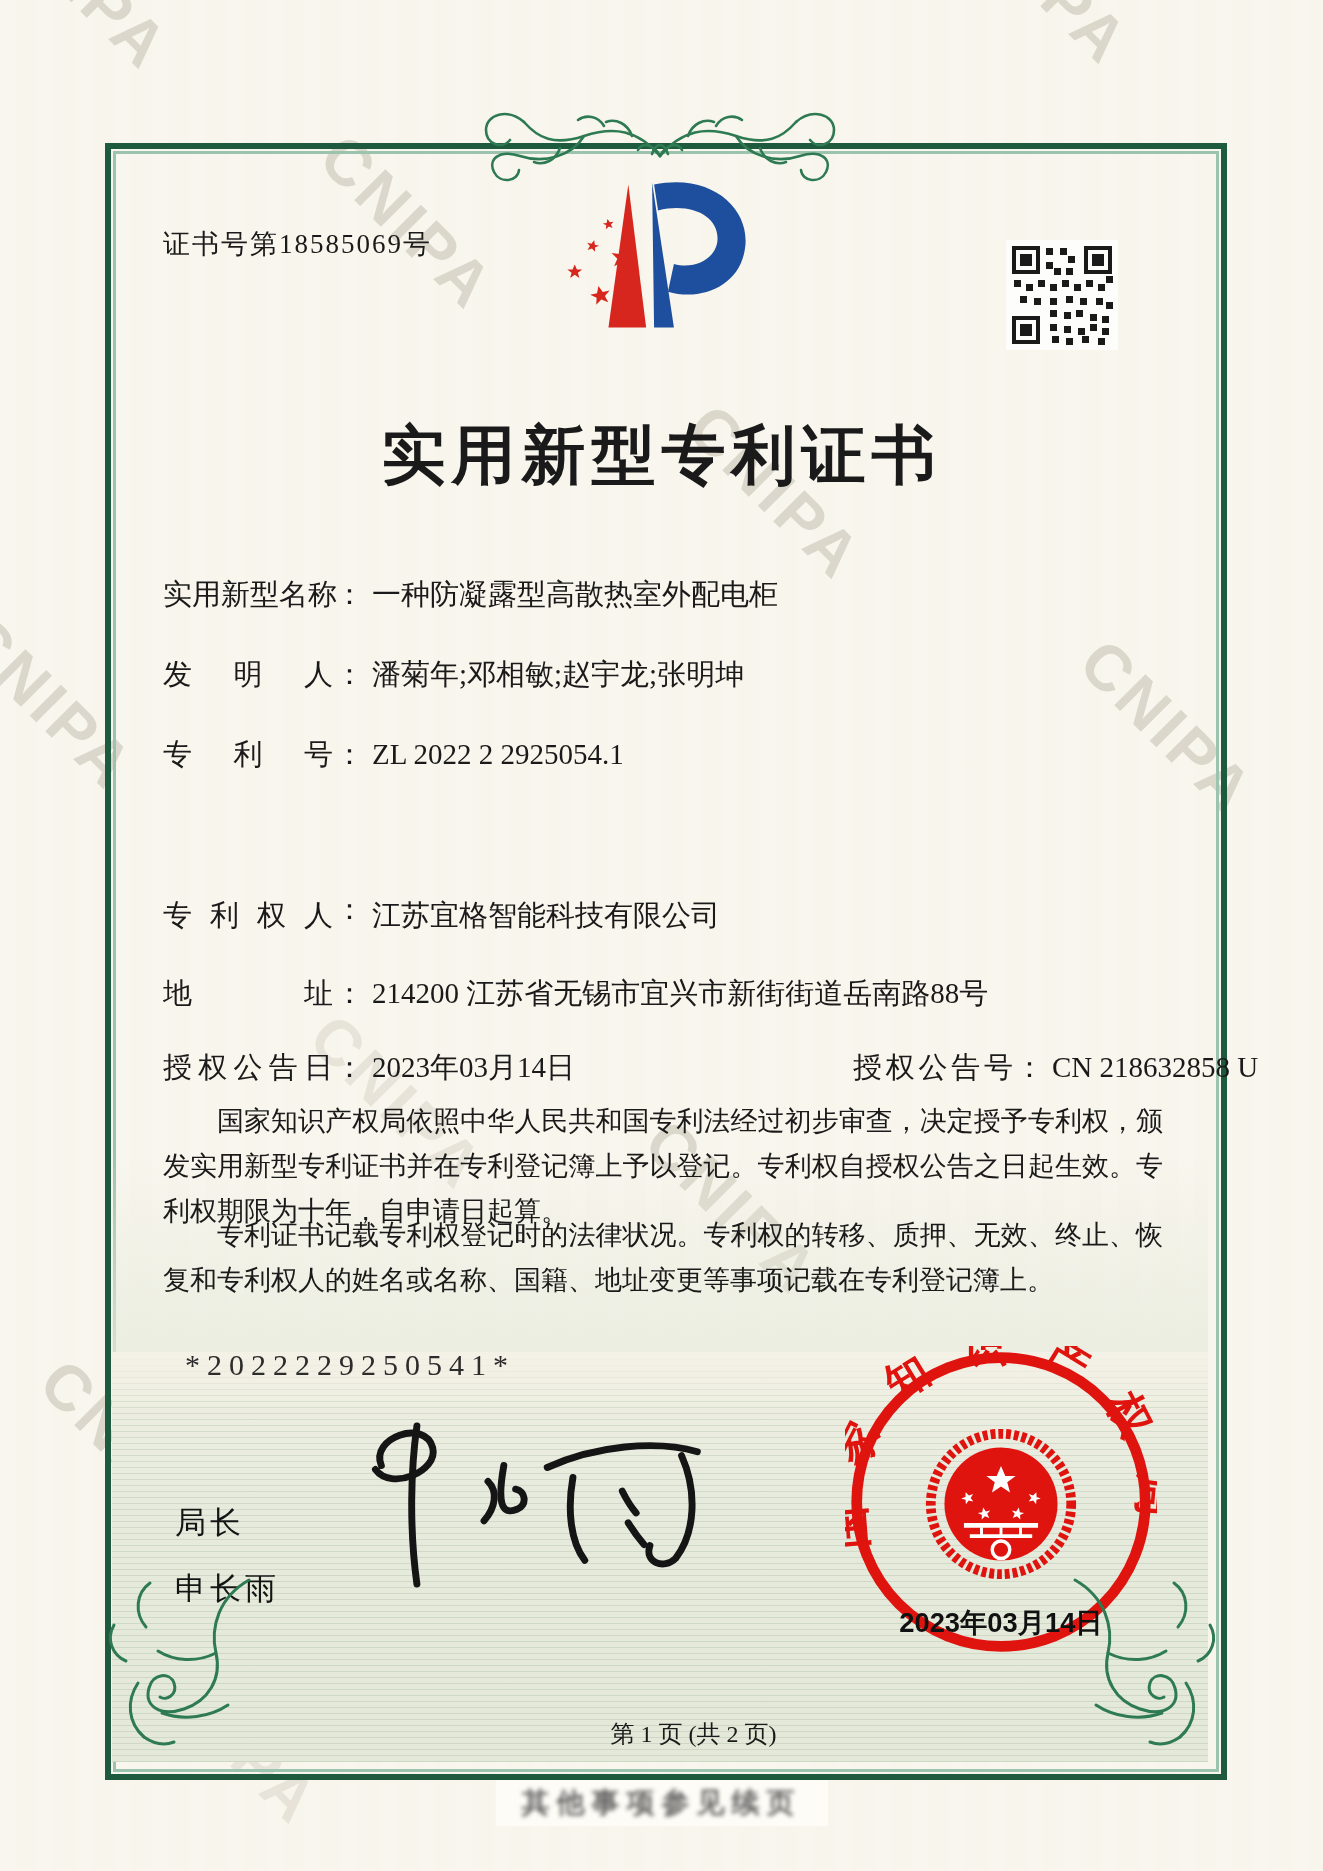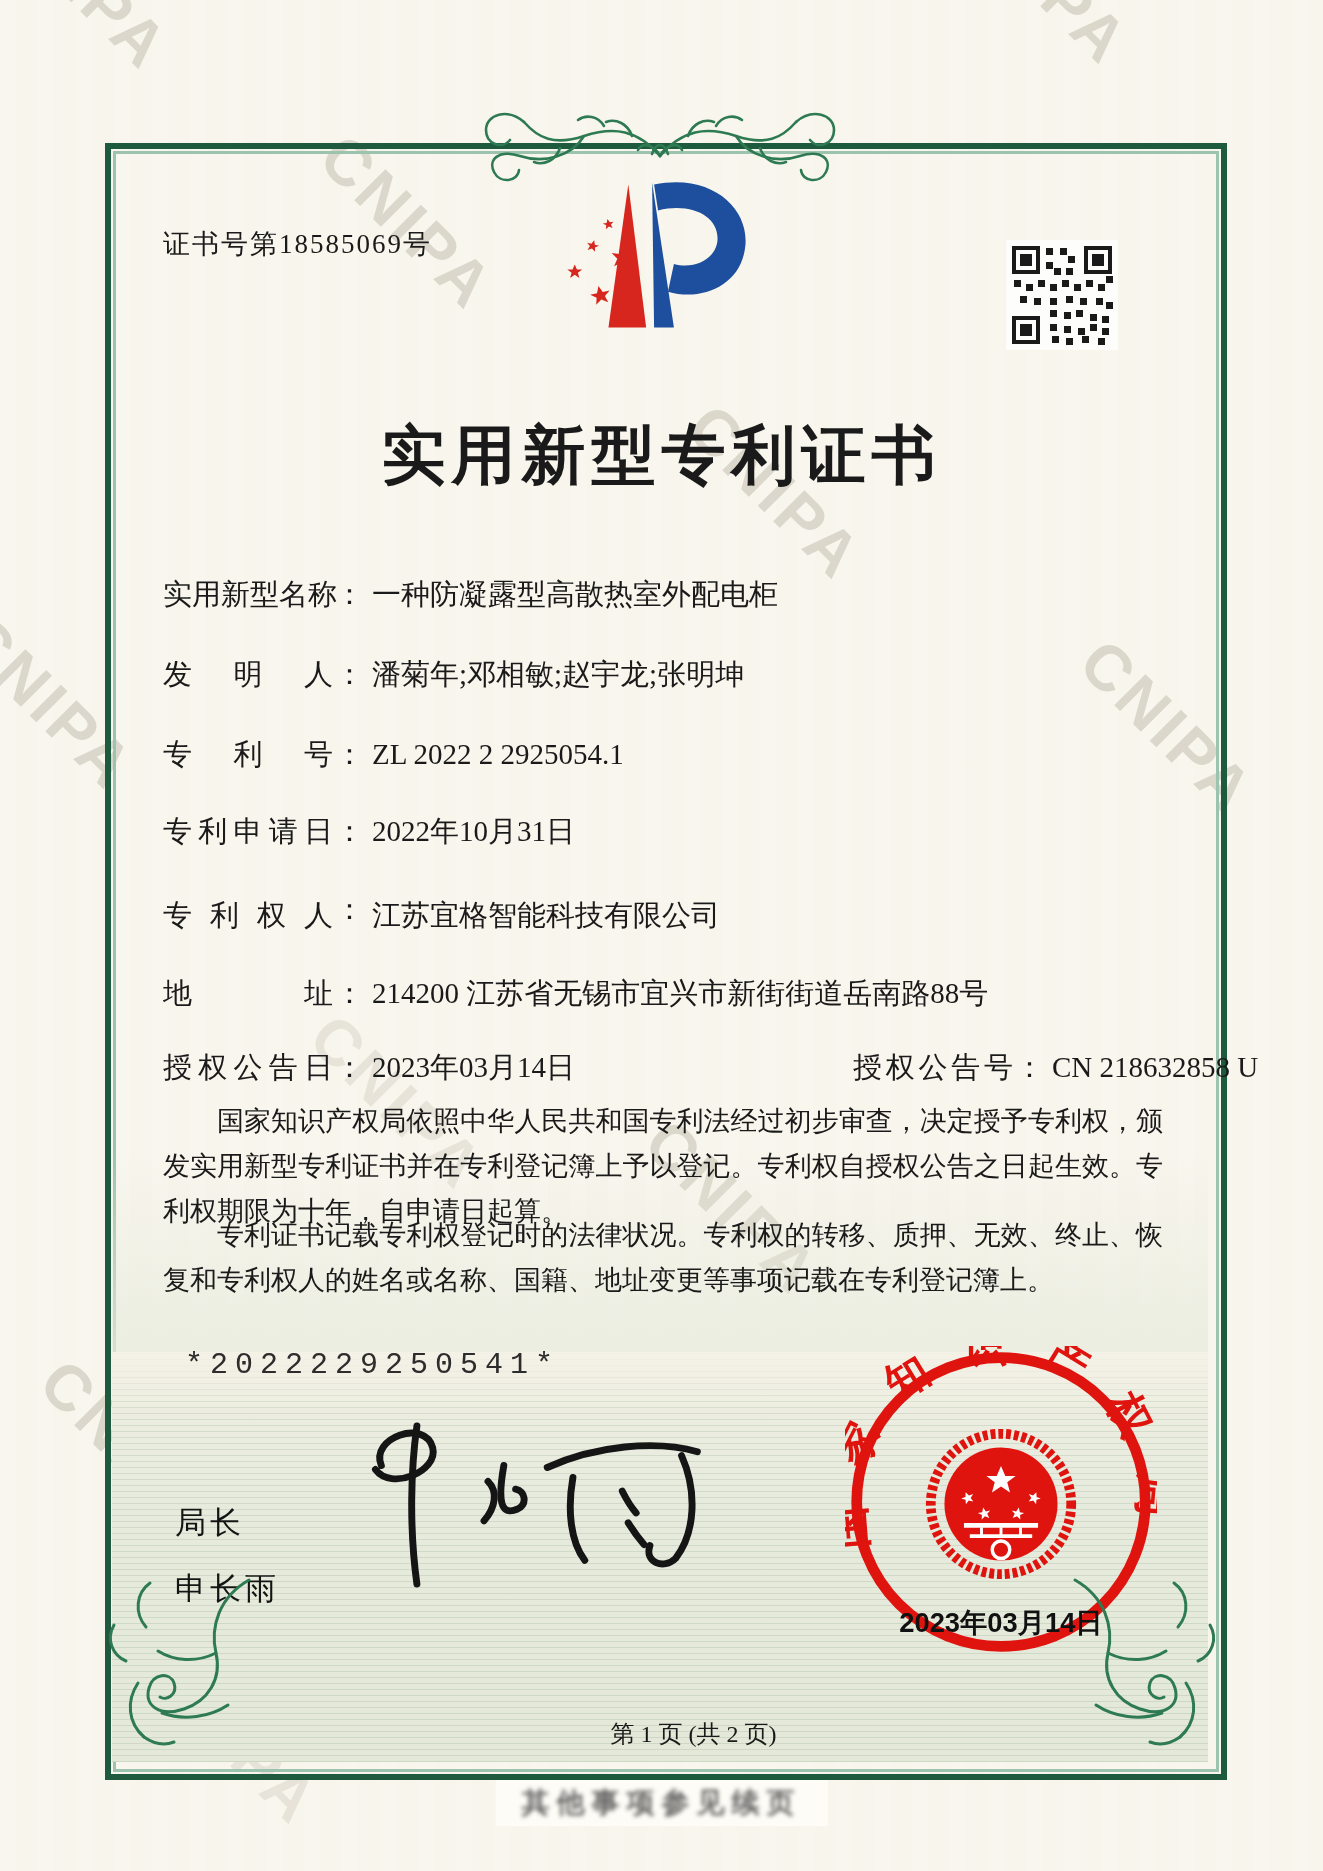--- a/index.html
+++ b/index.html
@@ -38,21 +38,21 @@
           vertical-align:bottom;}
   .fcolon{display:inline-block;margin:0 2px 0 2px;}
   .fvalue{margin-left:6px;}
   .vstack{display:inline-block;vertical-align:top;margin-left:6px;}
   .row2{position:absolute;left:690px;top:0;}
   
   .para{position:absolute;left:163px;width:1000px;font-size:27px;line-height:45px;
         text-align:justify;text-indent:2em;z-index:5;}
   
   .barcode{position:absolute;left:185px;top:1348px;z-index:5;
-        font-family:Liberation Mono, monospace;font-size:30px;letter-spacing:7px;color:#2c2c2c;}
+        font-family:Liberation Serif, serif;font-size:30px;letter-spacing:7px;color:#2c2c2c;}
   
   .dlabel{position:absolute;left:175px;z-index:6;font-family:"Liberation Sans", sans-serif;
         font-weight:normal;font-size:31px;letter-spacing:4px;color:#141414;}
   .sig{position:absolute;left:330px;top:1408px;z-index:6;}
   
   .seal{position:absolute;left:845px;top:1346px;z-index:7;}
   
   .footer{position:absolute;left:0;top:1718px;width:1323px;text-align:center;
         font-size:24px;z-index:6;margin-left:32px;}
   .note{position:absolute;left:50%;top:1780px;transform:translateX(-50%);z-index:5;
@@ -199,23 +199,20 @@
 
   <div class="row" style="top:575px">
     <span class="flabel">实用新型名称</span><span class="fcolon">：</span><span class="fvalue">一种防凝露型高散热室外配电柜</span>
   </div>
   <div class="row" style="top:655px">
     <span class="flabel">发明人</span><span class="fcolon">：</span><span class="fvalue">潘菊年;邓相敏;赵宇龙;张明坤</span>
   </div>
   <div class="row" style="top:735px">
     <span class="flabel">专利号</span><span class="fcolon">：</span><span class="fvalue">ZL 2022 2 2925054.1</span>
   </div>
-  <div class="row" style="top:812px">
-    <span class="flabel">专利申请日</span><span class="fcolon">：</span><span class="fvalue">2022年10月31日</span>
-  </div>
   <div class="row" style="top:890px">
     <span class="flabel">专利权人</span><span class="fcolon">：</span><span class="vstack"><span style="display:block;margin-top:6px">江苏宜格智能科技有限公司</span></span>
   </div>
   <div class="row" style="top:974px">
     <span class="flabel">地址</span><span class="fcolon">：</span><span class="fvalue">214200 江苏省无锡市宜兴市新街街道岳南路88号</span>
   </div>
   <div class="row" style="top:1048px;width:1050px">
     <span class="flabel">授权公告日</span><span class="fcolon">：</span><span class="fvalue">2023年03月14日</span>
     <span class="row2">
       <span class="flabel" style="width:160px">授权公告号</span><span class="fcolon">：</span><span class="fvalue">CN 218632858 U</span>

